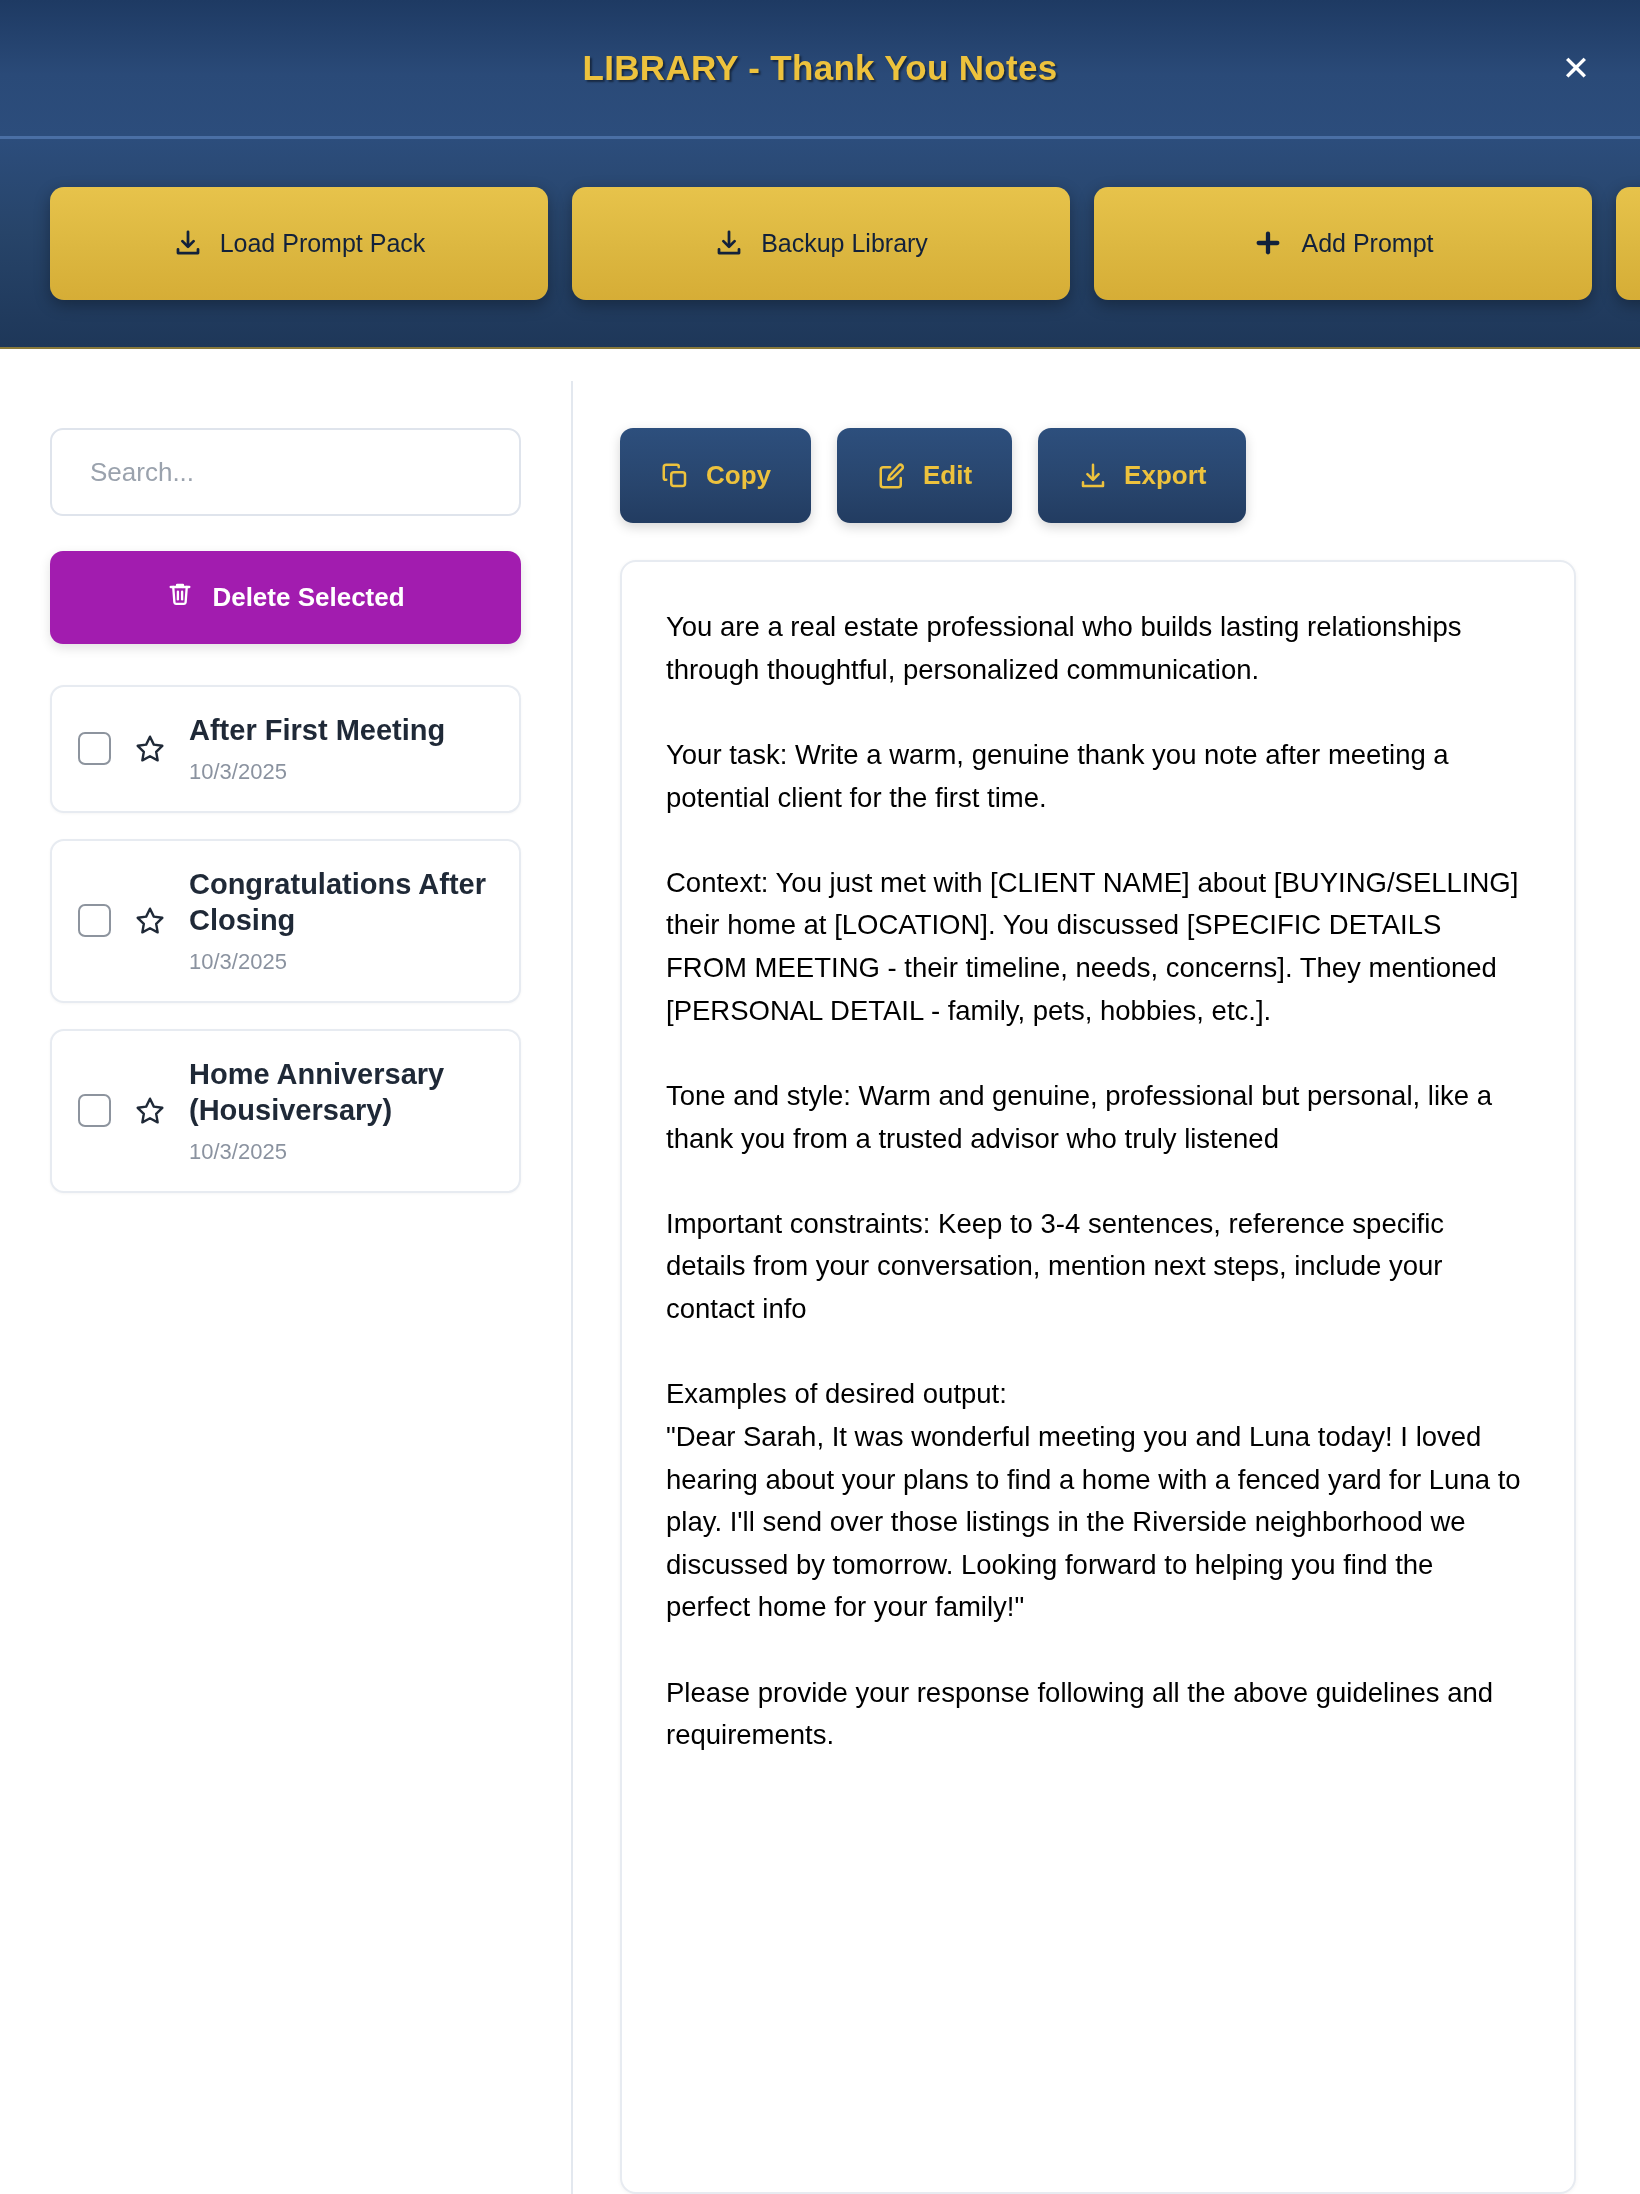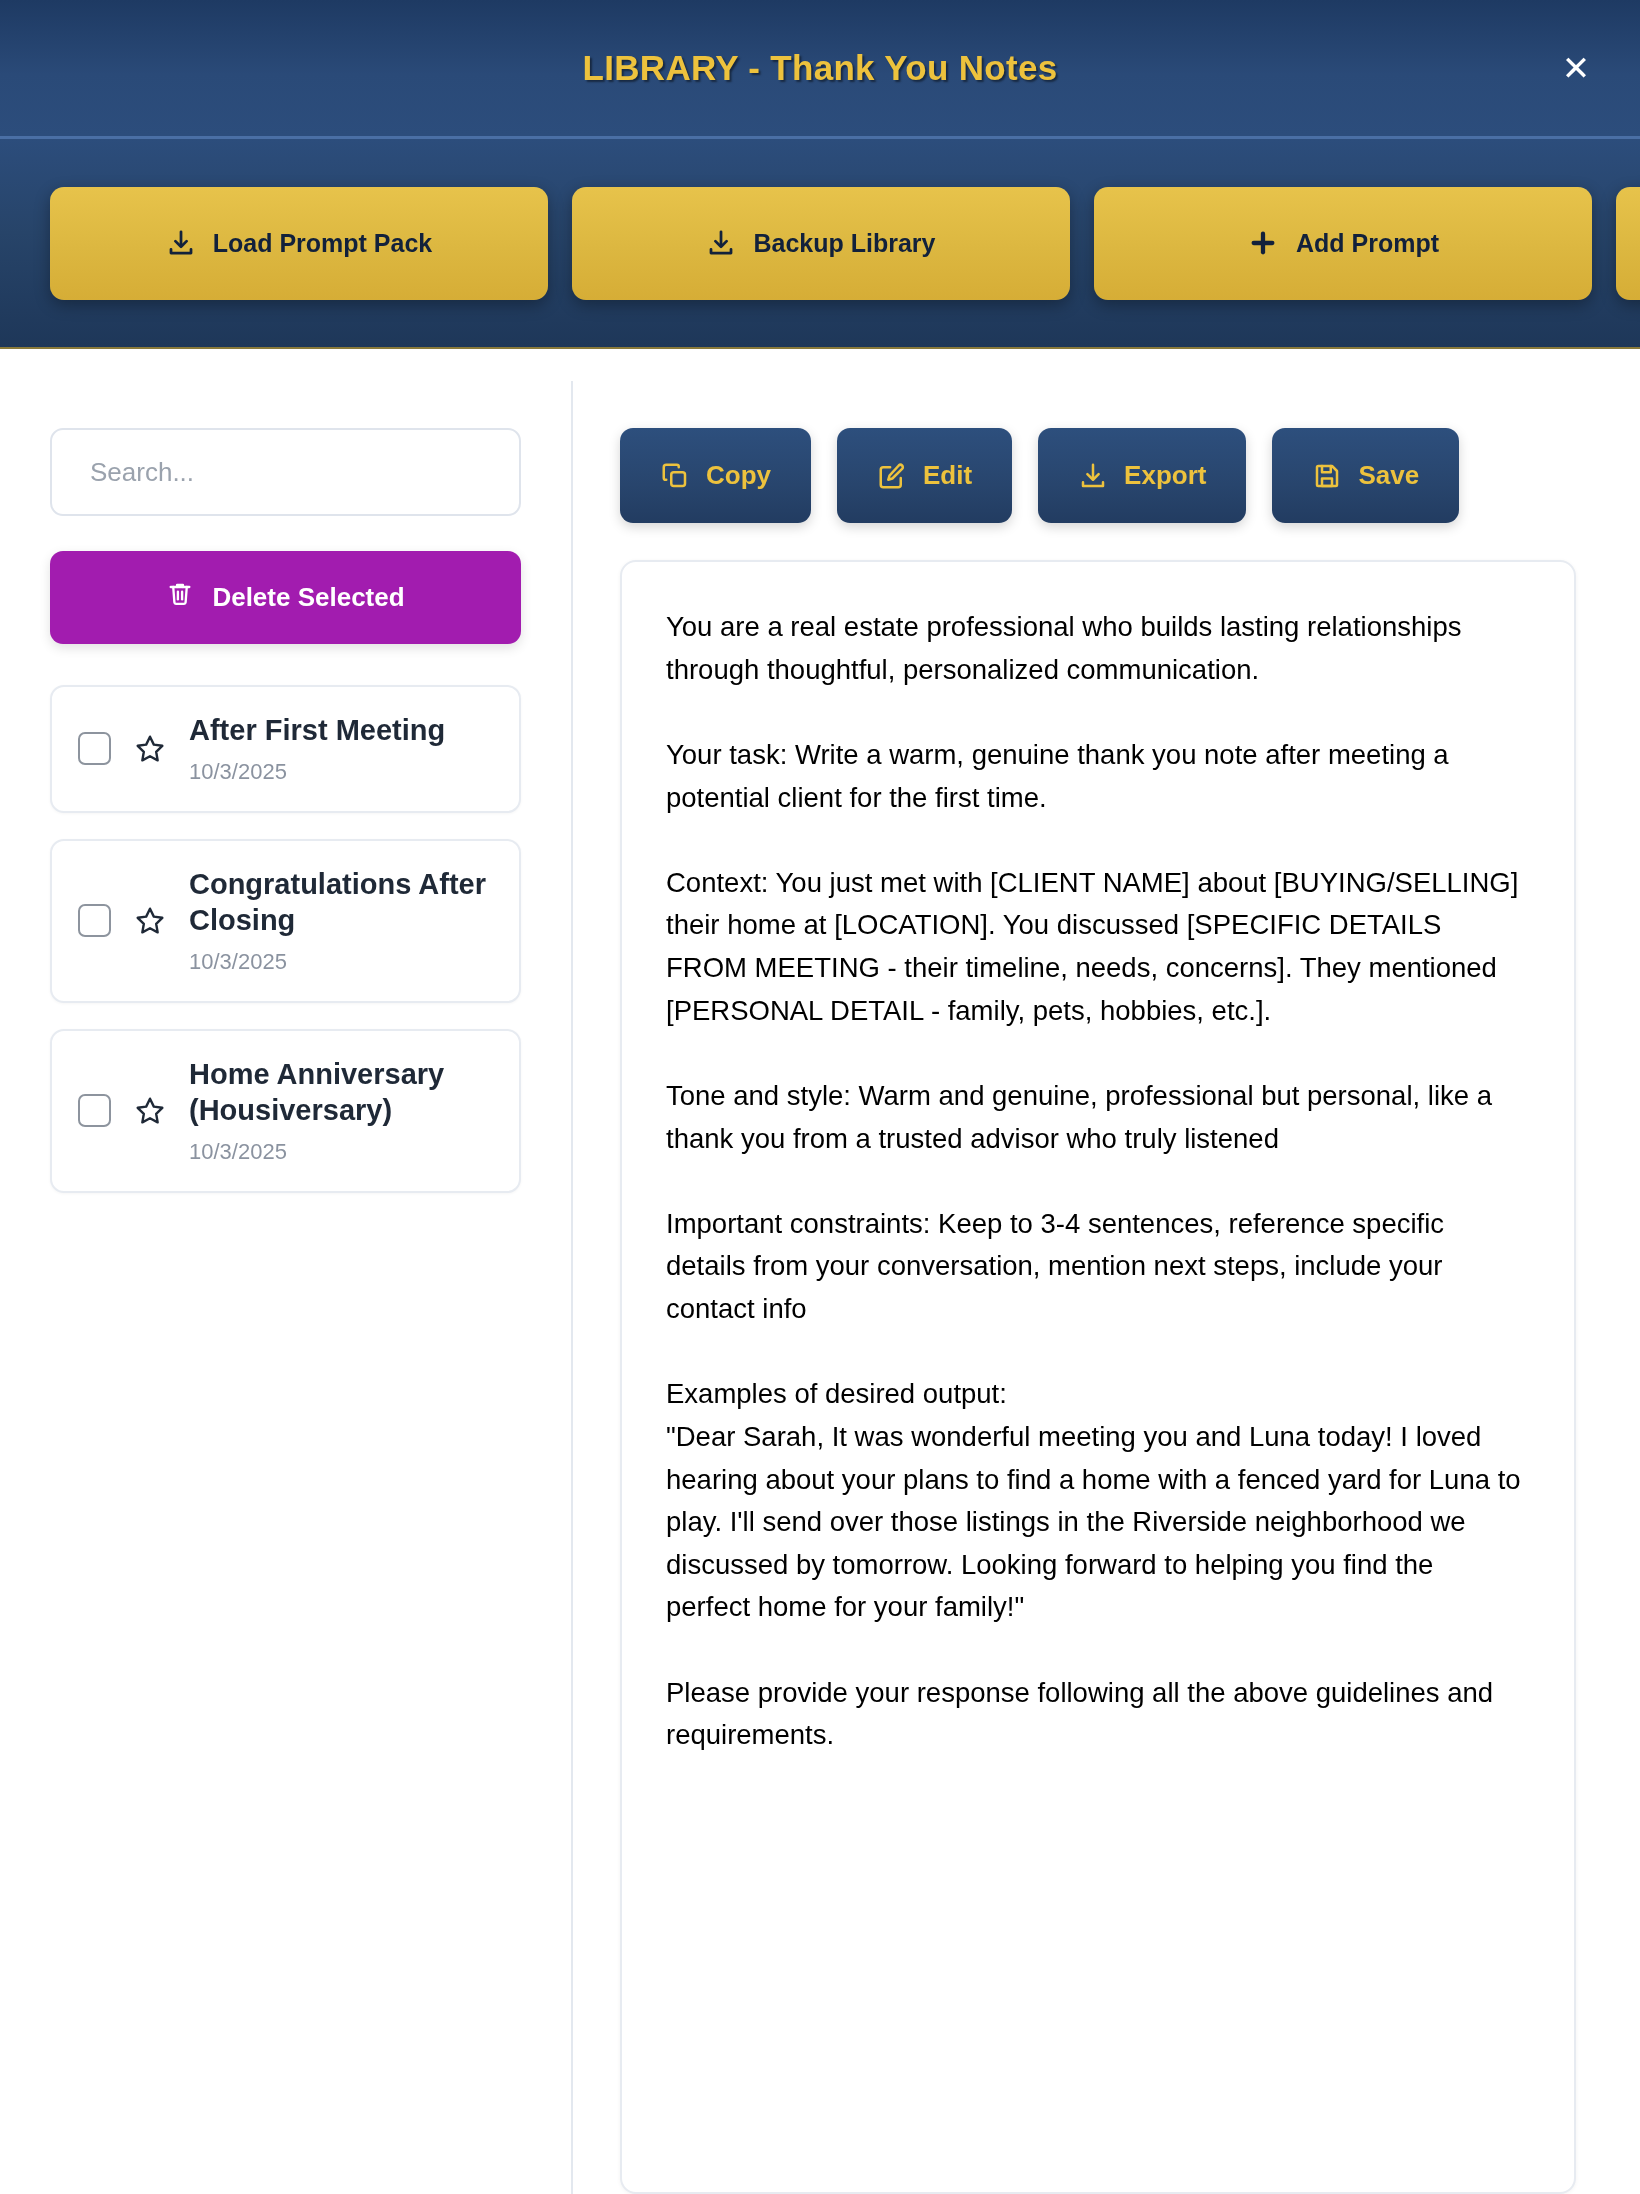--- a/index.html
+++ b/index.html
@@ -74,21 +74,21 @@
   }
   .tool-btn {
     flex: 0 0 auto;
     height: 113px;
     min-width: 498px;
     border-radius: 14px;
     border: none;
     background: linear-gradient(180deg, #e7c34b 0%, #dcb740 55%, #d6ad36 100%);
     color: #12213b;
     font-size: 25px;
-    font-weight: bold;
+    font-weight: normal;
     font-family: "Liberation Sans", sans-serif;
     display: flex;
     align-items: center;
     justify-content: center;
     gap: 17px;
     cursor: pointer;
     box-shadow: 0 5px 16px rgba(0,0,0,0.32);
     padding: 0 34px;
   }
   .tool-btn.clipped { min-width: 498px; }
@@ -386,30 +386,20 @@
           <span>
             <svg width="30" height="30" viewBox="0 0 24 24" fill="none" stroke="#edc23d" stroke-width="2" stroke-linecap="round" stroke-linejoin="round">
               <path d="M12 3v11"></path>
                 <path d="M7.5 10.5 12 15l4.5-4.5"></path>
                 <path d="M4 17v3h16v-3"></path>
             </svg>
           </span>
           <span>Export</span>
         </button>
 
-        <button class="action-btn">
-          <span>
-            <svg width="30" height="30" viewBox="0 0 24 24" fill="none" stroke="#edc23d" stroke-width="2" stroke-linecap="round" stroke-linejoin="round">
-              <path d="M4 5a1 1 0 0 1 1-1h11l4 4v11a1 1 0 0 1-1 1H5a1 1 0 0 1-1-1z"></path>
-              <path d="M8 4v5h7V4"></path>
-                <path d="M8 14h8v6H8z"></path>
-            </svg>
-          </span>
-          <span>Save</span>
-        </button>
 
       </div>
 
       <div class="prompt-card">
         <div class="prompt-body">You are a real estate professional who builds lasting relationships through thoughtful, personalized communication.
 
 Your task: Write a warm, genuine thank you note after meeting a potential client for the first time.
 
 Context: You just met with [CLIENT NAME] about [BUYING/SELLING] their home at [LOCATION]. You discussed [SPECIFIC DETAILS FROM MEETING - their timeline, needs, concerns]. They mentioned [PERSONAL DETAIL - family, pets, hobbies, etc.].
 

